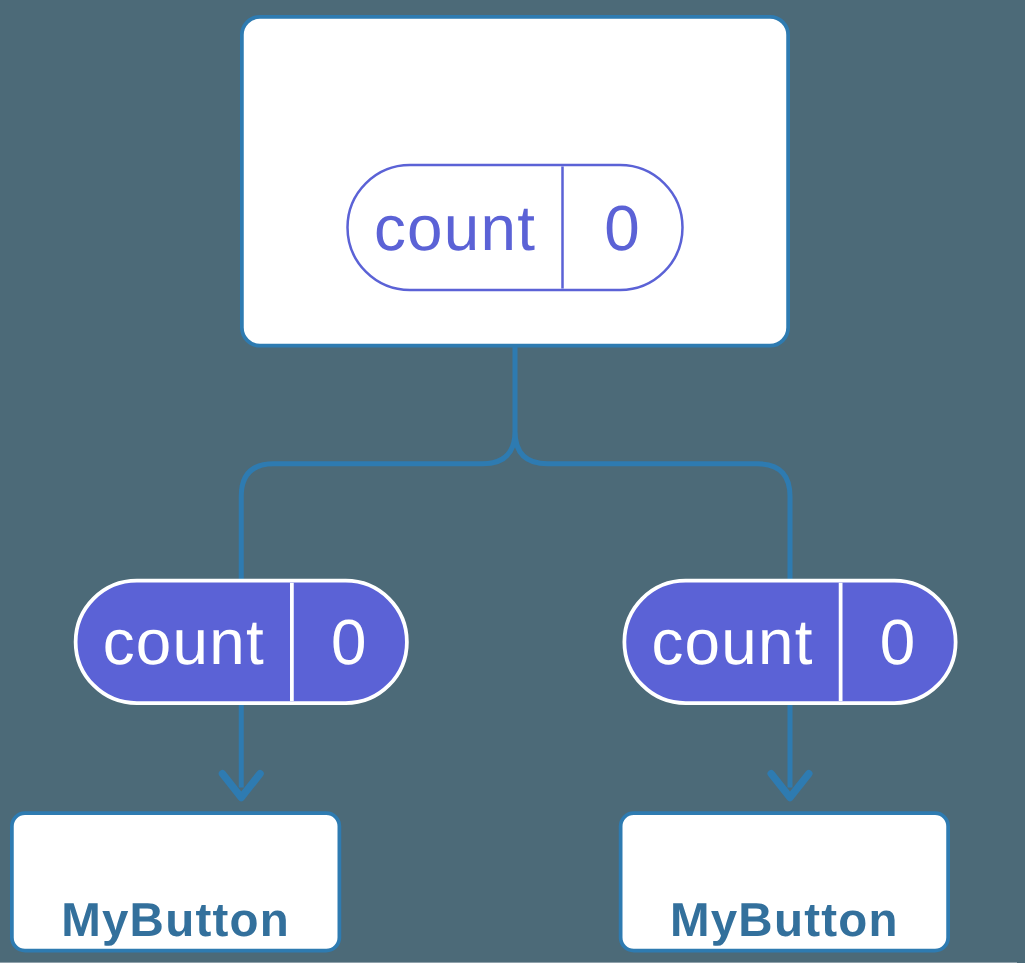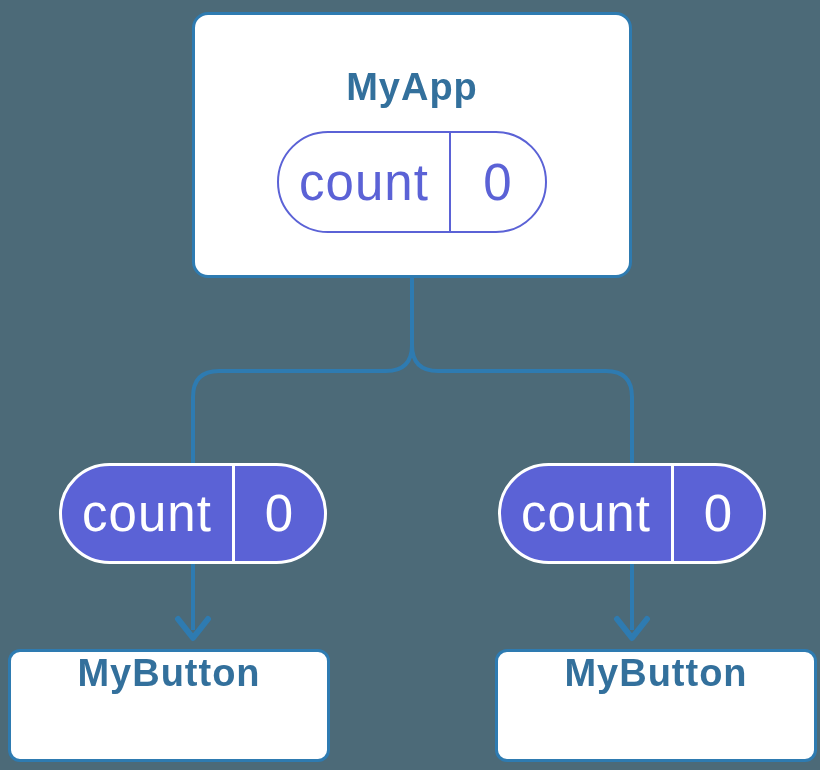--- a/index.html
+++ b/index.html
@@ -19,22 +19,22 @@
   .connectors{position:absolute;left:0;top:0}
   .connectors path{stroke:var(--accent);fill:none}
   .fork{stroke-width:4px}
   .arrowhead{stroke-width:6px;stroke-linecap:round;stroke-linejoin:round}
 
   .node{
     position:absolute;background:#ffffff;
     border:3px solid var(--accent);
   }
   .node-parent{left:192px;top:12px;width:440px;height:266px;border-radius:16px}
-  .node-child{top:649px;width:322px;height:113px;border-radius:12px;
-    display:flex;align-items:flex-start;justify-content:center}
+  .node-child{top:649px;width:265px;height:113px;border-radius:12px;
+    display:flex;align-items:flex-end;justify-content:center}
   .node-child.left{left:8px}
   .node-child.right{left:495px}
 
   .node-title{
     color:var(--title);font-weight:bold;font-size:38px;letter-spacing:1px;
   }
   .node-parent .node-title{
     position:absolute;left:0;right:0;top:50px;text-align:center;line-height:44px;
   }
 
@@ -71,21 +71,20 @@
 <div class="canvas">
 
   <svg class="connectors" width="820" height="770" viewBox="0 0 820 770">
     <path class="fork" d="M412 277 L412 345 Q412 371 386 371 L219 371 Q193 371 193 397 L193 630
              M412 345 Q412 371 438 371 L606 371 Q632 371 632 397 L632 630"></path>
     <path class="arrowhead" d="M178 619 L193 638 L208 619"></path>
     <path class="arrowhead" d="M617 619 L632 638 L647 619"></path>
   </svg>
 
   <div class="node node-parent">
-    <div class="node-title">MyApp</div>
     <div class="pill pill-outline">
       <div class="pill-cell pill-label">count</div>
       <div class="pill-cell pill-value">0</div>
     </div>
   </div>
 
   <div class="pill pill-filled pill-left">
     <div class="pill-cell pill-label">count</div>
     <div class="pill-cell pill-value">0</div>
   </div>

